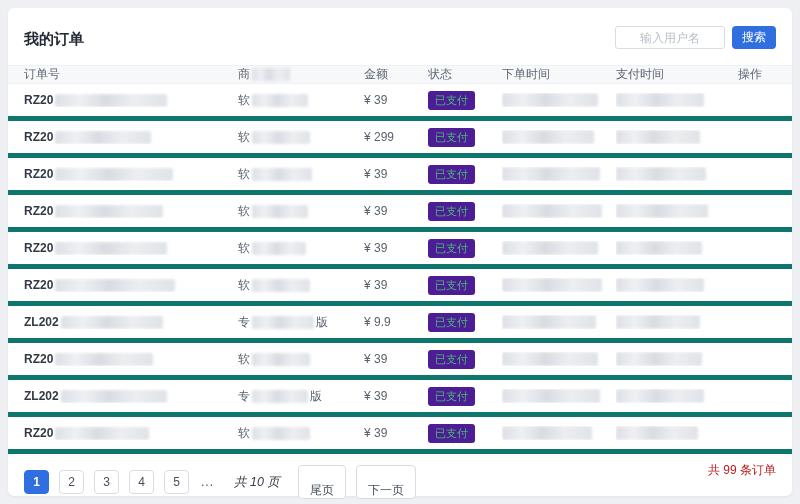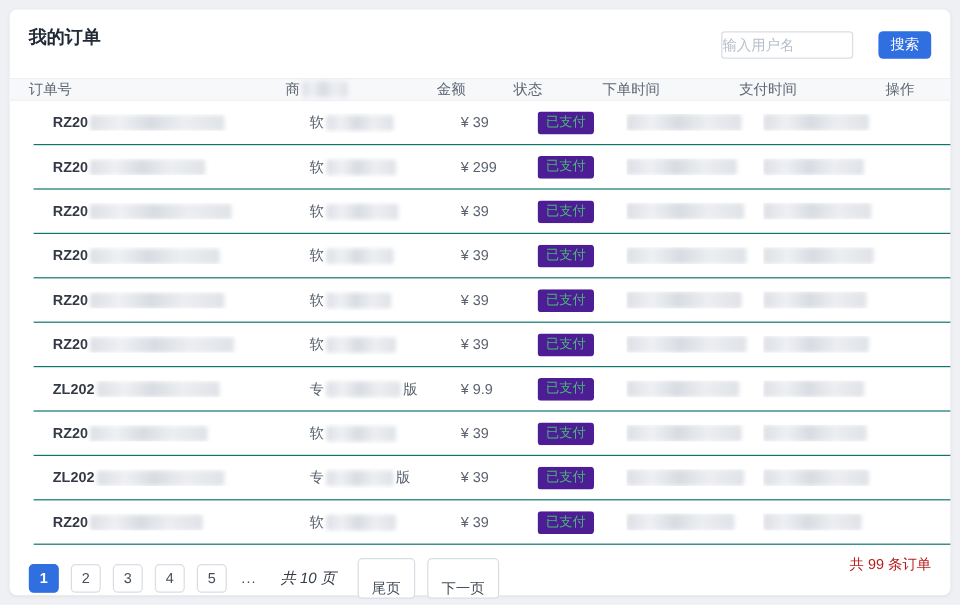--- a/index.html
+++ b/index.html
@@ -12,63 +12,61 @@
   }
   .card {
     position:absolute; inset:8px;
     background:#ffffff;
     border-radius:6px;
     box-shadow:0 1px 3px rgba(0,0,0,0.05);
     display:flex; flex-direction:column;
   }
   
   .topbar {
-    display:flex; justify-content:space-between; align-items:flex-start;
+    display:flex; justify-content:space-between; align-items:flex-end;
     padding:14px 16px 8px 16px;
   }
   .page-title { font-size:15px; font-weight:700; color:#212a35; line-height:1.35; }
   .page-subtitle { font-size:12px; color:#98a1ad; margin-top:5px; }
   .searchbox { display:flex; align-items:center; gap:7px; margin-top:4px; }
   .search-input {
     width:110px; height:23px;
     border:1px solid #d9dde3; border-radius:3px;
-    padding:0 0; font-size:12px; color:#333;
+    padding:0 24px; font-size:12px; color:#333;
     font-family:"Liberation Sans", sans-serif;
     outline:none;
   }
   .search-input::placeholder { color:#b7bfca; }
   .search-btn {
     height:23px; padding:0 10px;
     background:#2f6fe0; color:#fff;
     border:none; border-radius:4px;
     font-size:12px; cursor:pointer;
     font-family:"Liberation Sans", sans-serif;
-    margin-left:14px;
   }
   
   .grid-cols {
     display:grid;
     grid-template-columns:214px 126px 64px 74px 114px 122px 38px;
     align-items:center;
     padding:0 16px;
   }
   .thead {
     height:27px;
     background:#f7f8fa;
     border-top:1px solid #eef0f3;
     border-bottom:1px solid #eef0f3;
     margin-top:8px;
   }
   .th { font-size:12px; color:#5d6774; white-space:nowrap; }
   .th:last-child { text-align:left; }
   .tbody { flex:0 0 auto; }
   .trow {
     height:37px;
-    border-bottom:1px solid #0f766e;
-    margin-left:20px;
+    border-bottom:5px solid #0f766e;
   }
   .cell { font-size:12px; color:#59626e; white-space:nowrap; overflow:hidden; }
   .order-prefix { font-weight:700; color:#333a45; font-size:12px; }
   .redact {
     display:inline-block; height:13px; border-radius:2px;
     background:linear-gradient(90deg,#dcdfe5 0%,#eef0f3 22%,#d8dce2 45%,#eceef1 70%,#dfe2e7 100%);
     filter:blur(1.6px);
     vertical-align:middle;
     margin-left:2px;
   }

